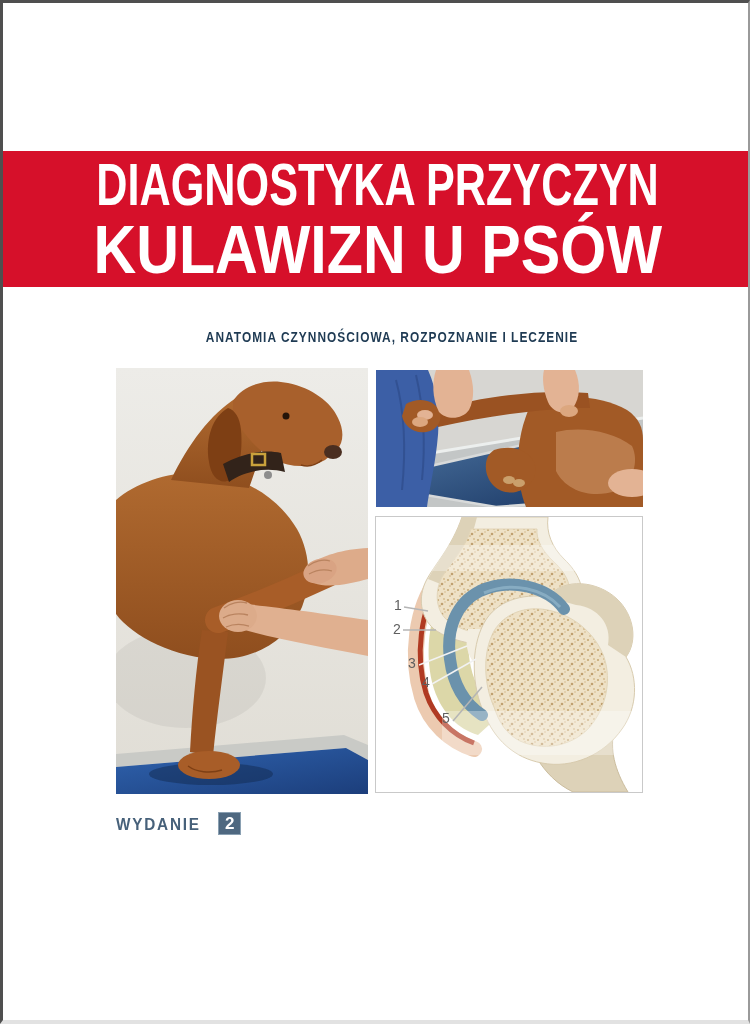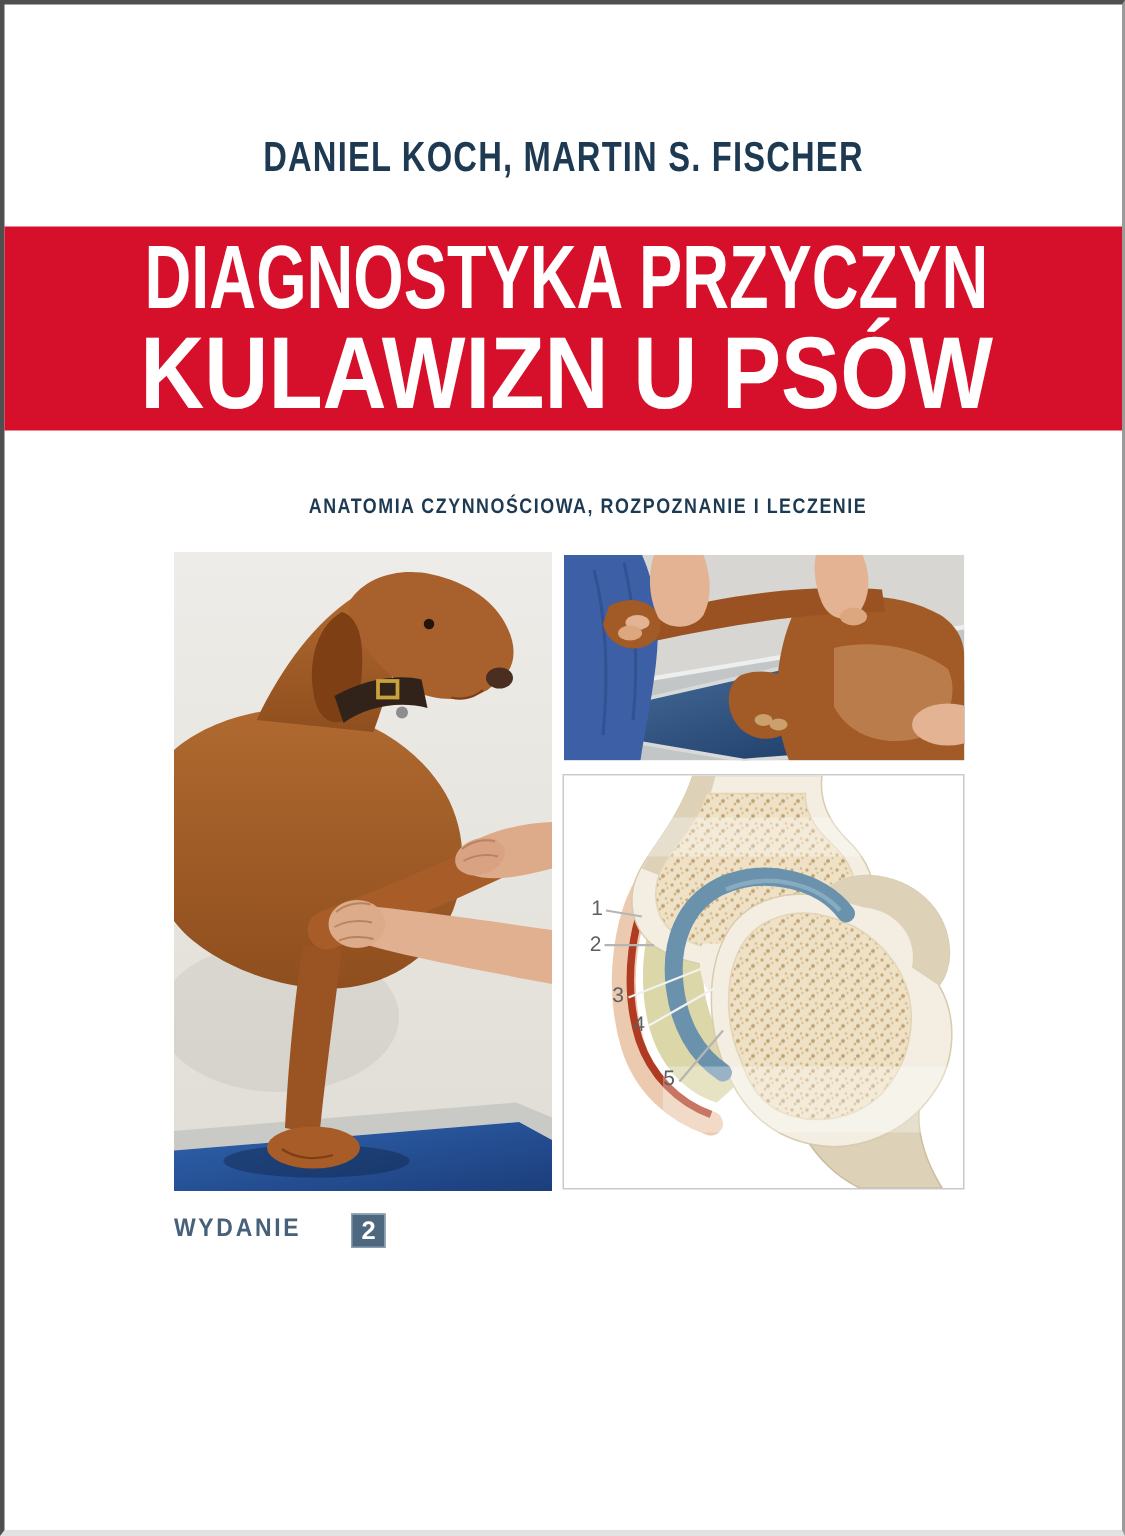--- a/index.html
+++ b/index.html
@@ -36,44 +36,41 @@
     left:372px;top:513px;width:268px;height:277px;background:#ffffff;
     border:1px solid #c9c9c9;box-sizing:border-box;
   }
   .diag-label{
     position:absolute;transform:translate(-50%,-50%);
     color:#5f5f5f;font-size:14px;font-weight:normal;
     font-family:"Liberation Sans",sans-serif;
   }
   .edition{
     position:absolute;left:113px;top:806px;height:26px;
-    display:flex;align-items:flex-start;gap:24px;
+    display:flex;align-items:flex-end;gap:8px;
   }
   .edition-label{
     color:#47617a;font-weight:bold;font-size:17px;letter-spacing:2px;
     display:inline-block;transform:scaleX(.9);transform-origin:left center;white-space:nowrap;
   }
   .edition-badge{
     width:23px;height:23px;background:#4e6880;border:1px solid #8aa0b2;box-sizing:border-box;
     color:#fff;font-weight:bold;font-size:17px;display:flex;align-items:center;justify-content:center;
   }
   .publisher{
     position:absolute;top:920px;left:0;width:100%;text-align:center;
     color:#a42733;font-weight:bold;font-size:17px;letter-spacing:9px;
     padding-left:9px;box-sizing:border-box;white-space:nowrap;
   }
 </style>
 </head>
 <body>
 
 <div class="cover">
 
-  <div class="authors">
-    <span class="sq">DANIEL KOCH, MARTIN S. FISCHER</span>
-  </div>
 
   <div class="banner">
     <div class="title-line l1">DIAGNOSTYKA PRZYCZYN</div>
     <div class="title-line l2">KULAWIZN U PSÓW</div>
   </div>
 
   <div class="subtitle">
     <span class="sq">ANATOMIA CZYNNOŚCIOWA, ROZPOZNANIE I LECZENIE</span>
   </div>
 

